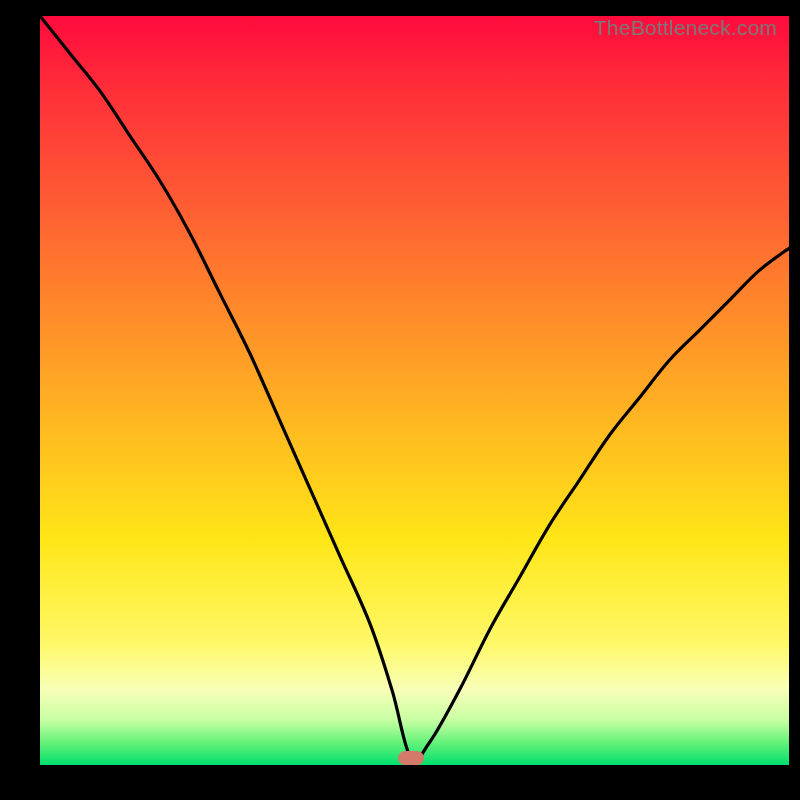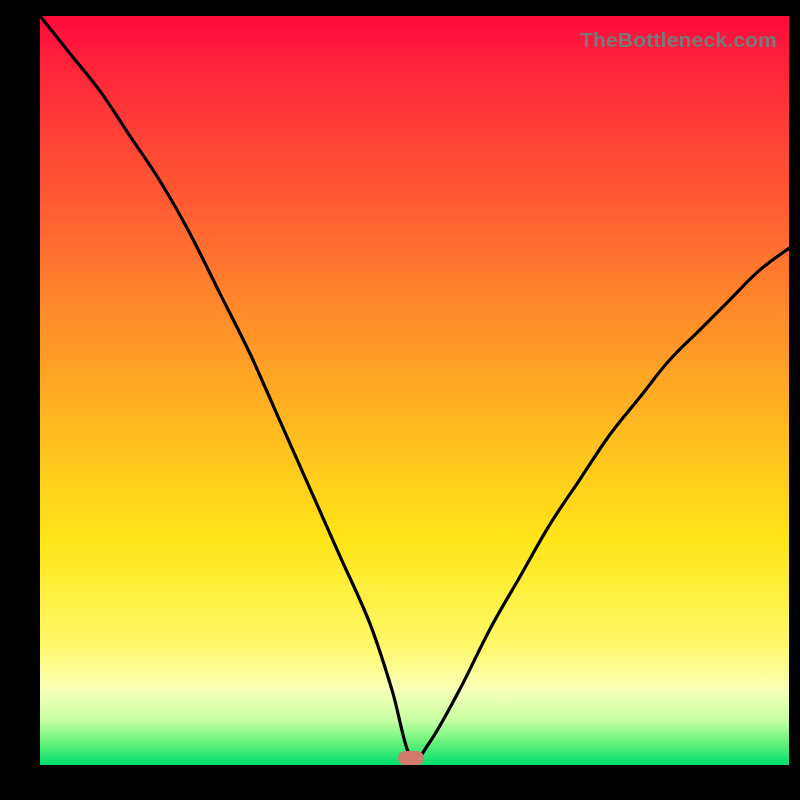--- a/index.html
+++ b/index.html
@@ -34,25 +34,25 @@
       #ffe617 70%,
       #fff96a 84%,
       #f8ffb8 90%,
       #c7ffa3 94%,
       #66f27a 97%,
       #00df6e 100%
     );
   }
   .watermark {
     position: absolute;
-    top: 12px;
+    top: 0px;
     right: 12px;
     color: #7a7a7a;
     font-size: 21px;
-    font-weight: 700;
+    font-weight: 400;
     letter-spacing: 0.2px;
     user-select: none;
   }
   .marker {
     position: absolute;
     width: 26px;
     height: 14px;
     border-radius: 7px;
     background: #d37a6a;
   }

